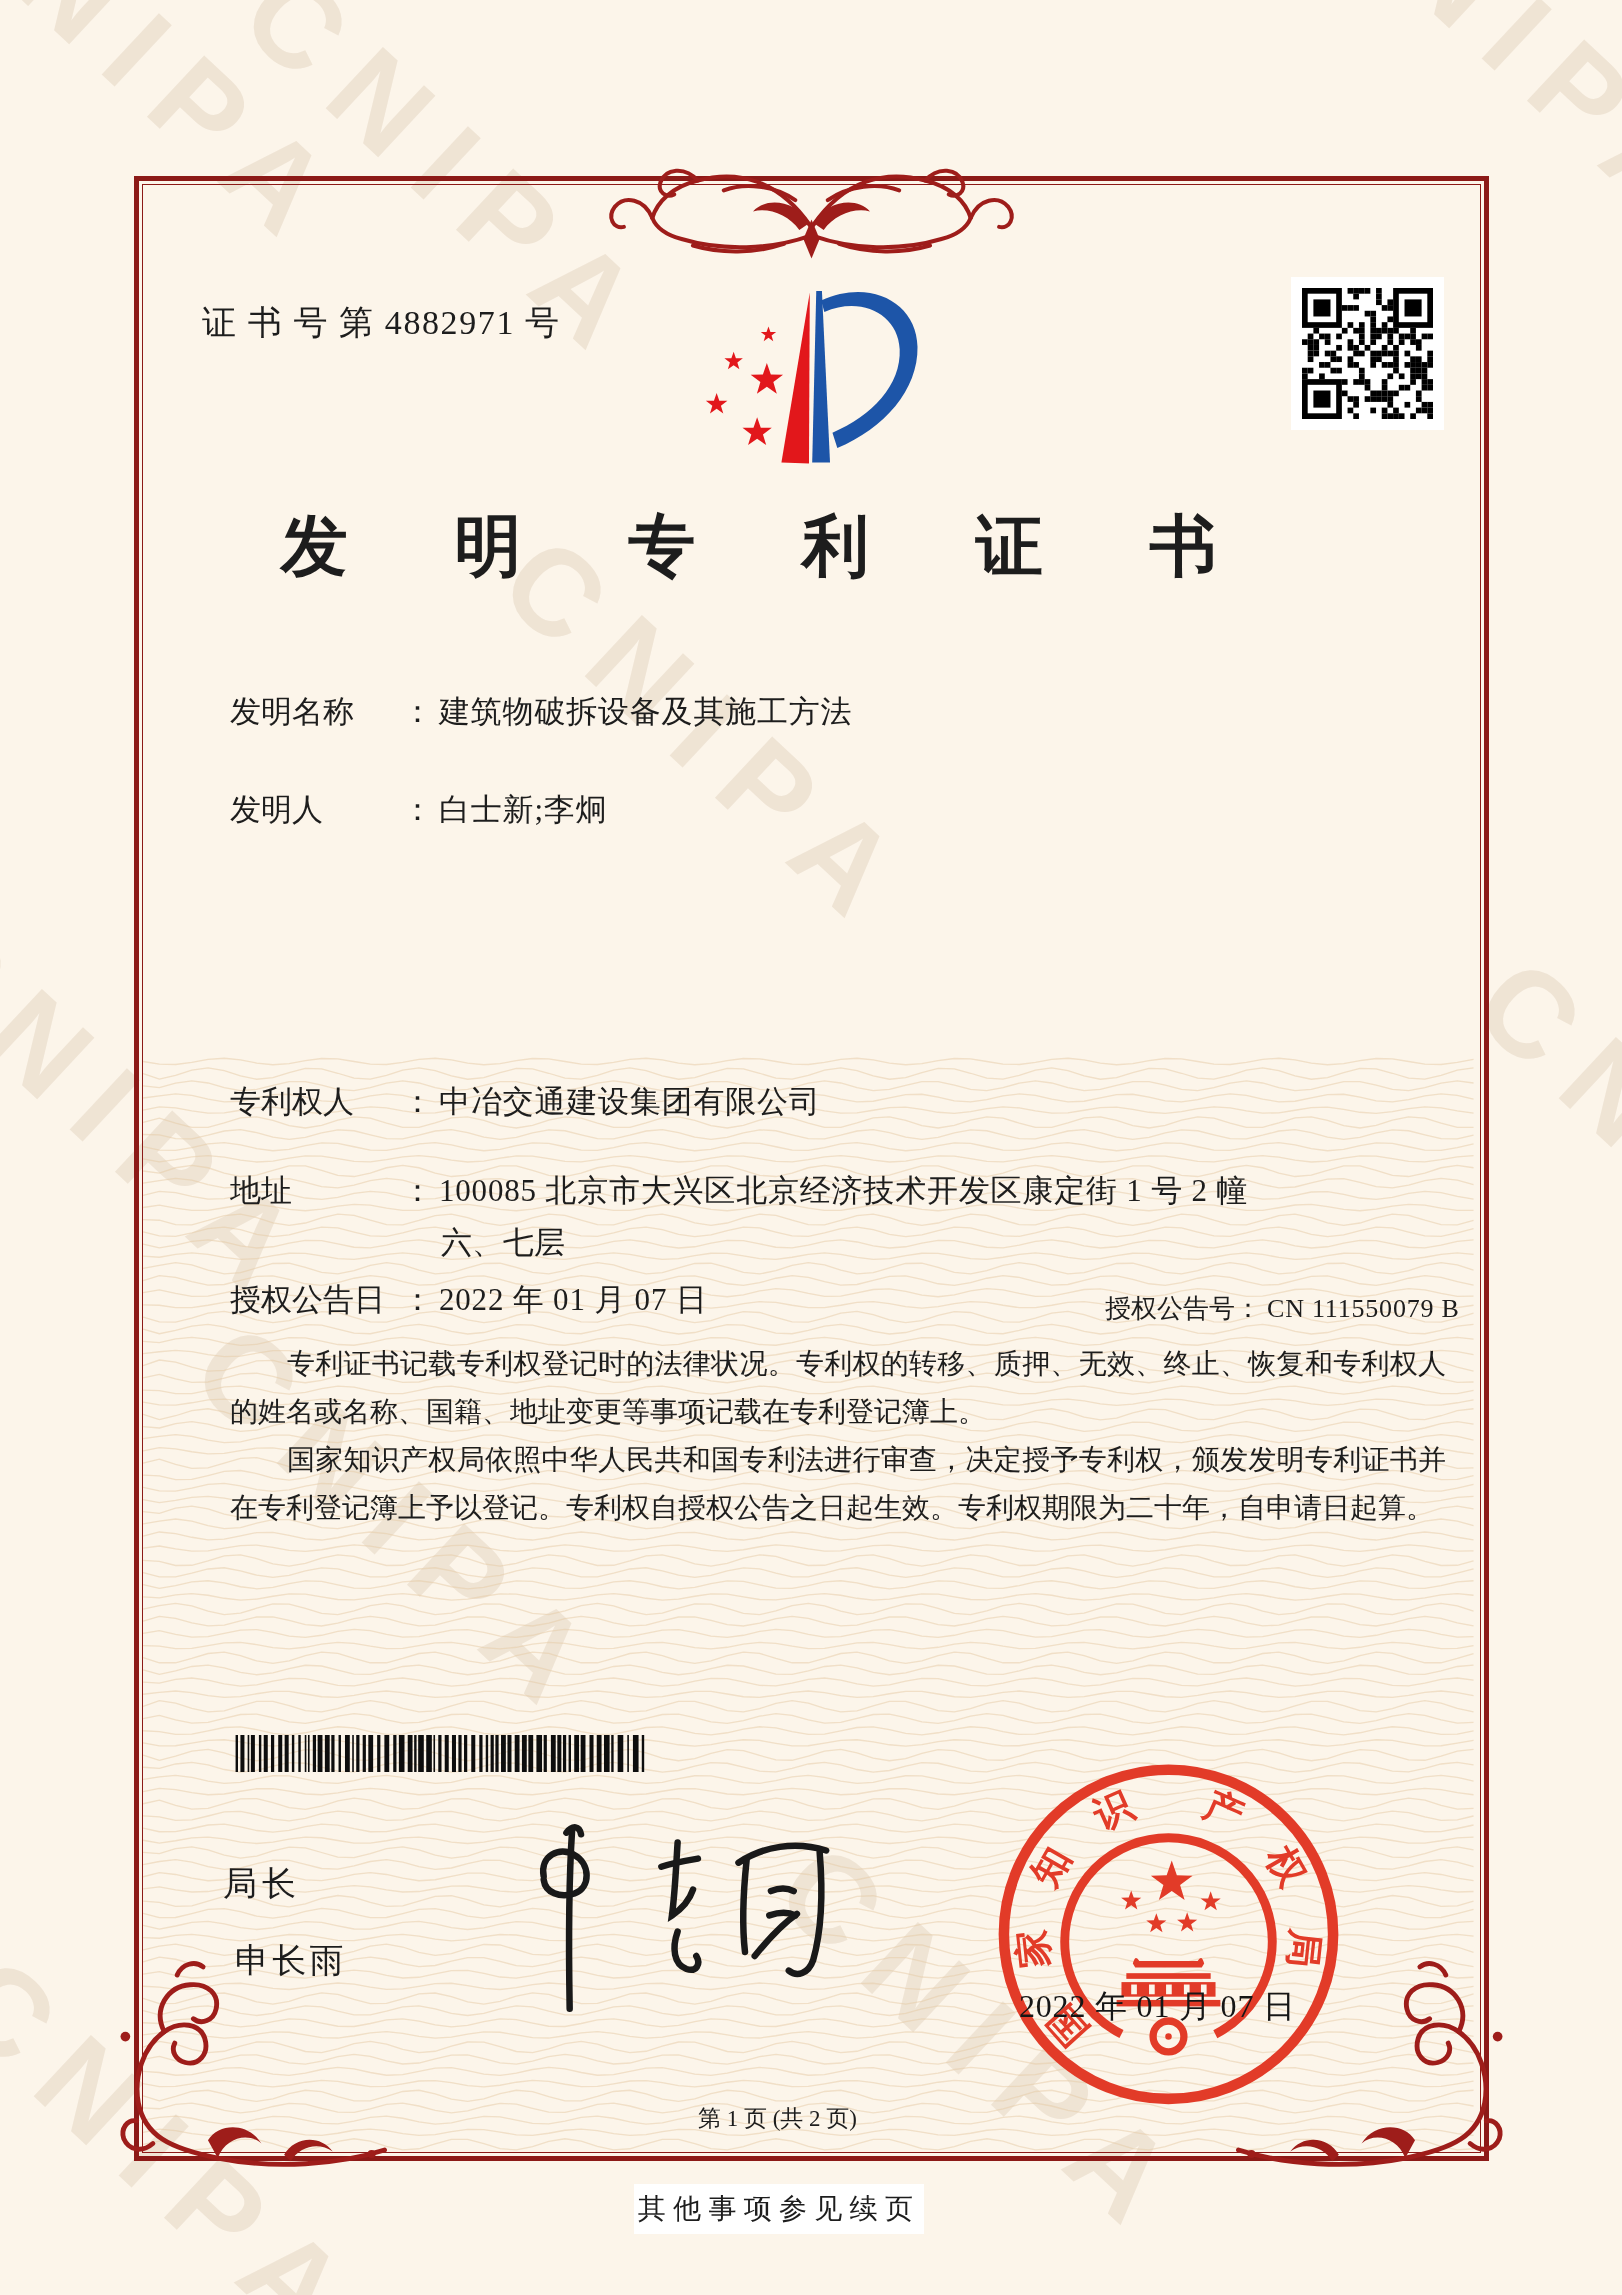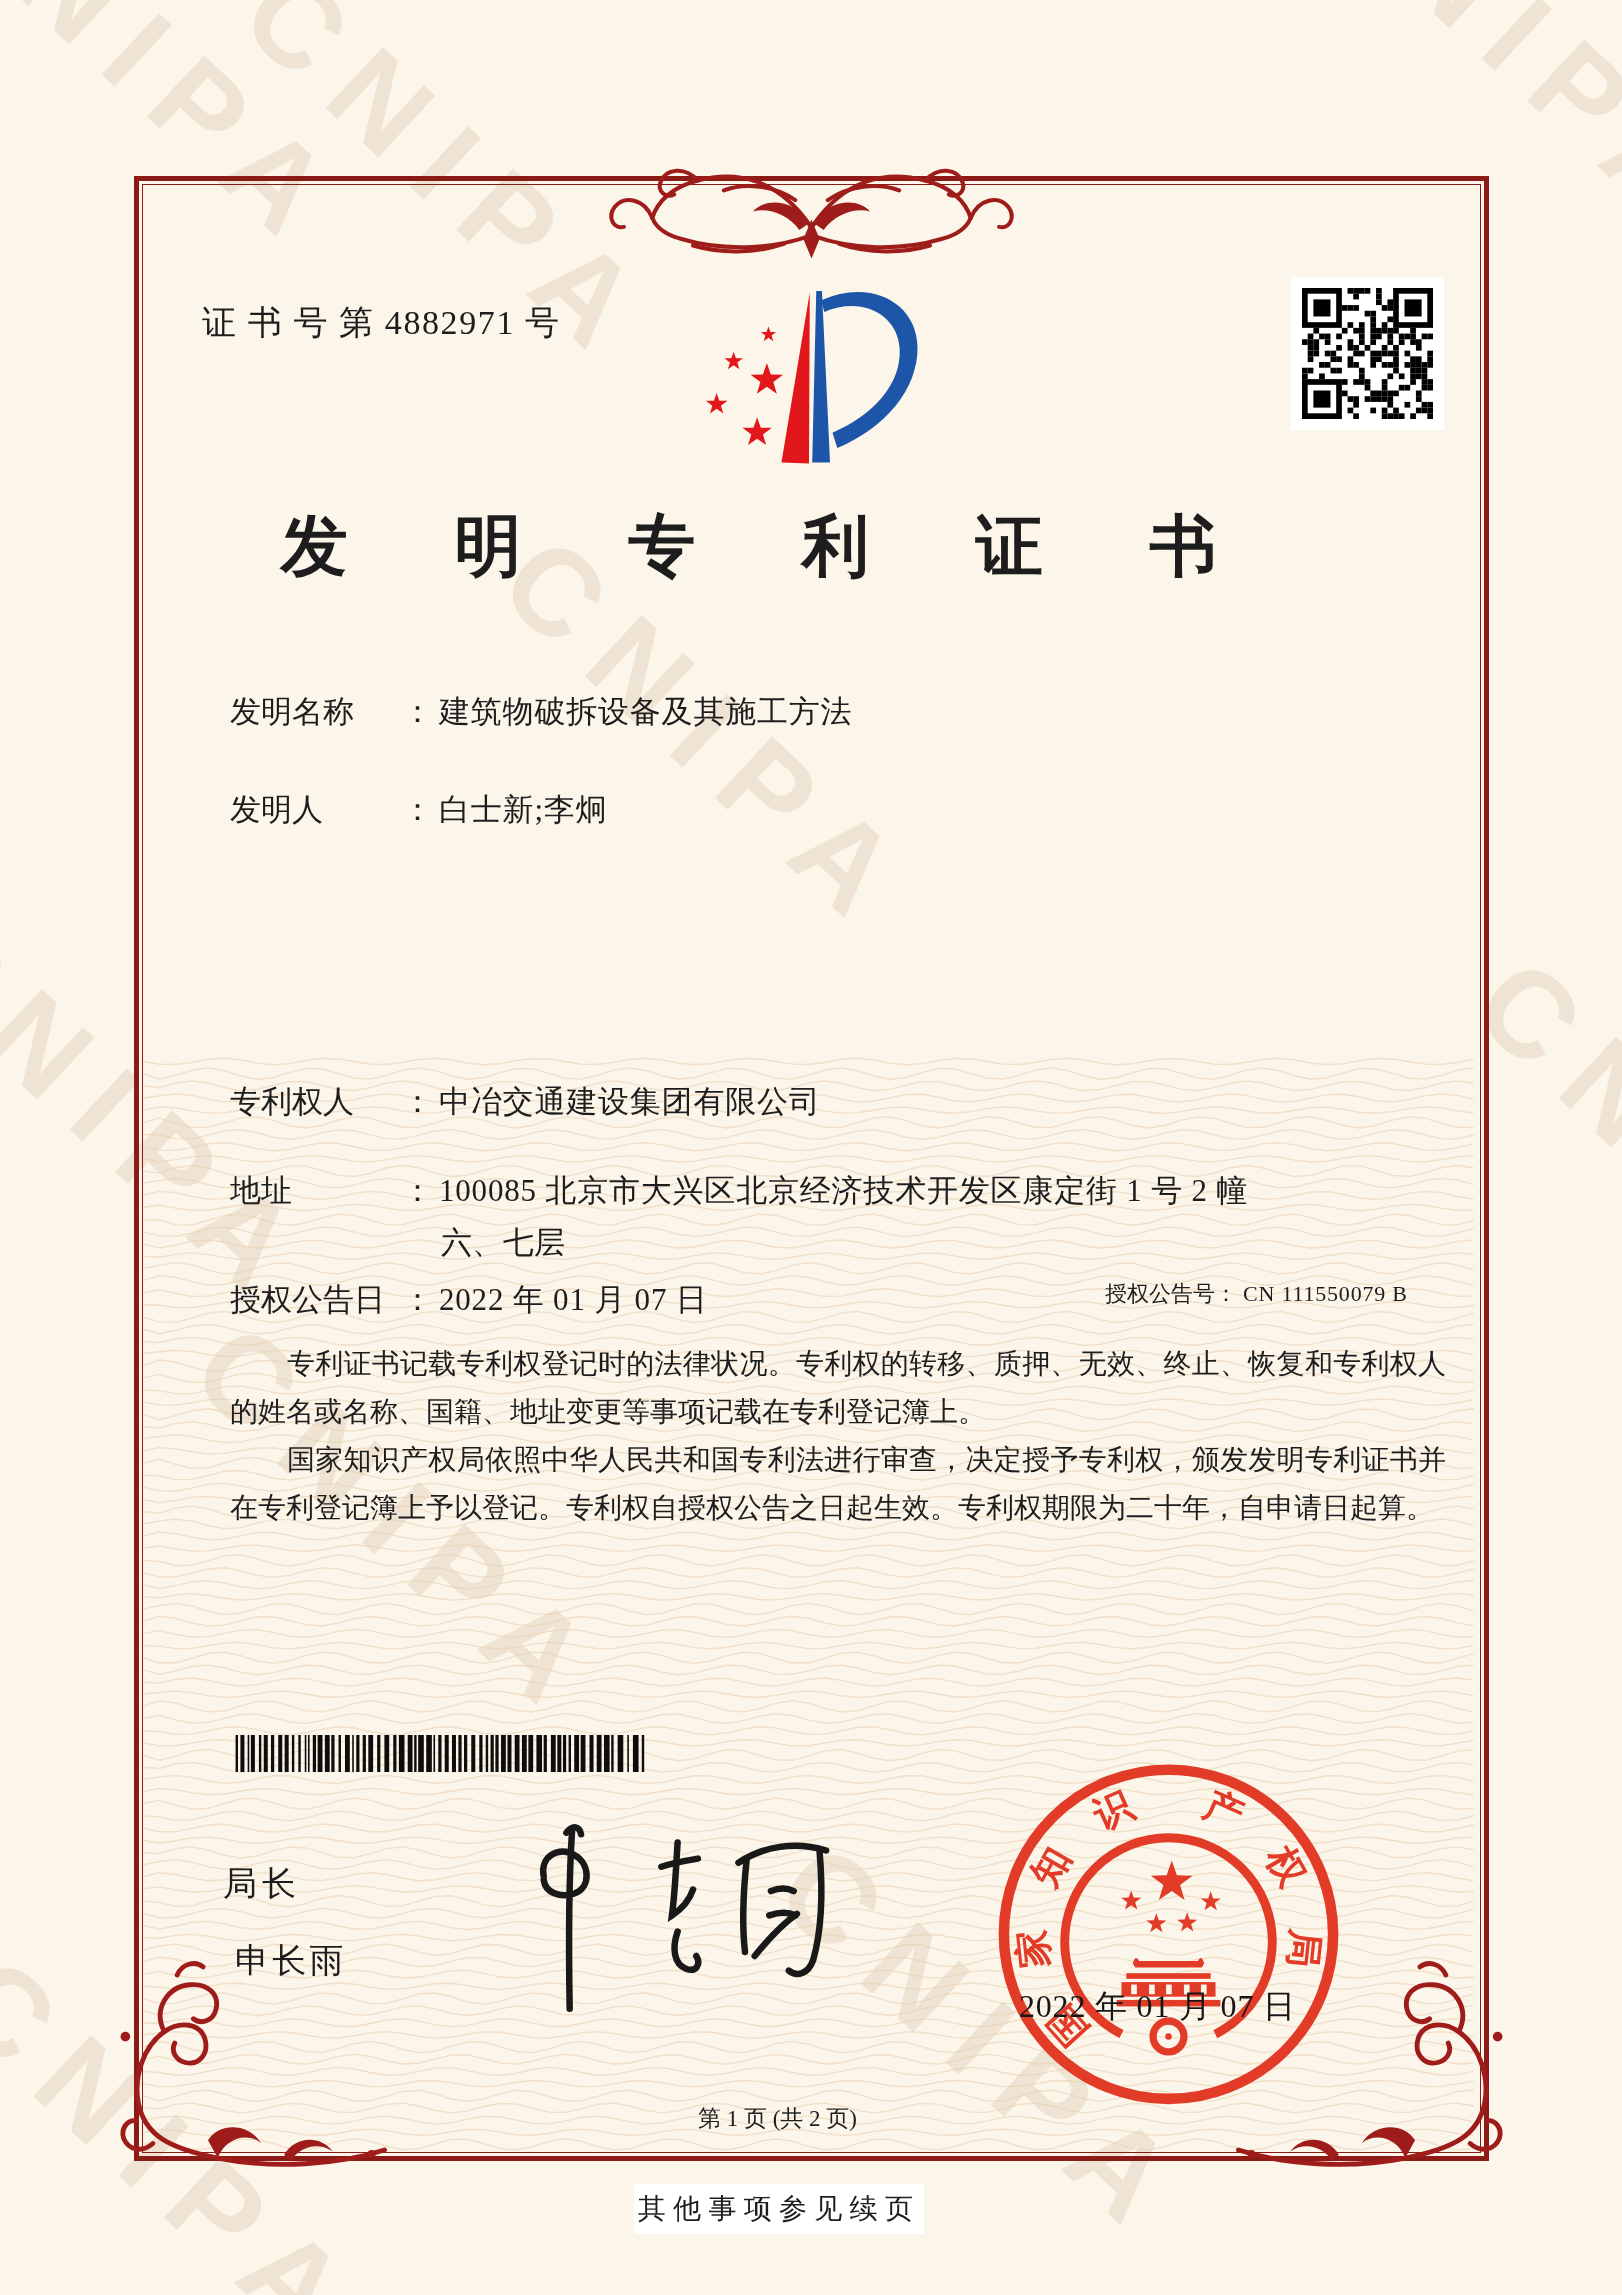--- a/index.html
+++ b/index.html
@@ -30,21 +30,21 @@
     font-size:67px;font-weight:bold;letter-spacing:45px;padding-left:32px;
     box-sizing:border-box;z-index:5;
   }
   
   .frow{position:absolute;left:230px;font-size:31px;z-index:5;white-space:nowrap;}
   .flabel{display:inline-block;width:172px;text-align:justify;vertical-align:top;}
   .flabel::after{content:"";display:inline-block;width:100%;height:0;}
   .fcolon{display:inline-block;}
   .fvalue{margin-left:6px;letter-spacing:0.8px;}
   .frow2{position:absolute;left:441px;font-size:31px;z-index:5;}
-  .grant-no{position:absolute;left:875px;top:0;font-size:22px;white-space:nowrap;}
+  .grant-no{position:absolute;left:875px;top:12px;font-size:26px;white-space:nowrap;}
   
   .bodytext{
     position:absolute;left:230px;top:1340px;width:1216px;font-size:28px;
     line-height:48px;text-align:justify;z-index:5;
   }
   .bodytext p{margin:0;text-indent:57px;}
   
   #barcode{position:absolute;left:234px;top:1735px;z-index:5;}
   
   .signer-title{position:absolute;left:223px;top:1861px;font-size:34px;letter-spacing:4.9px;z-index:5;}

